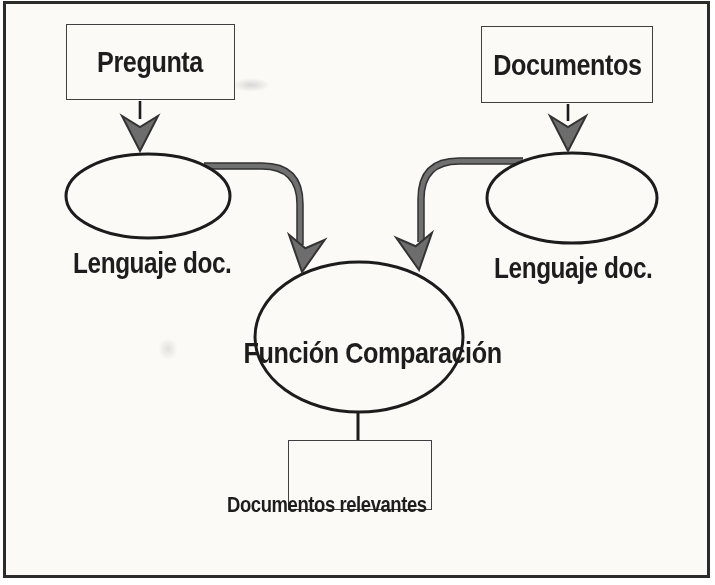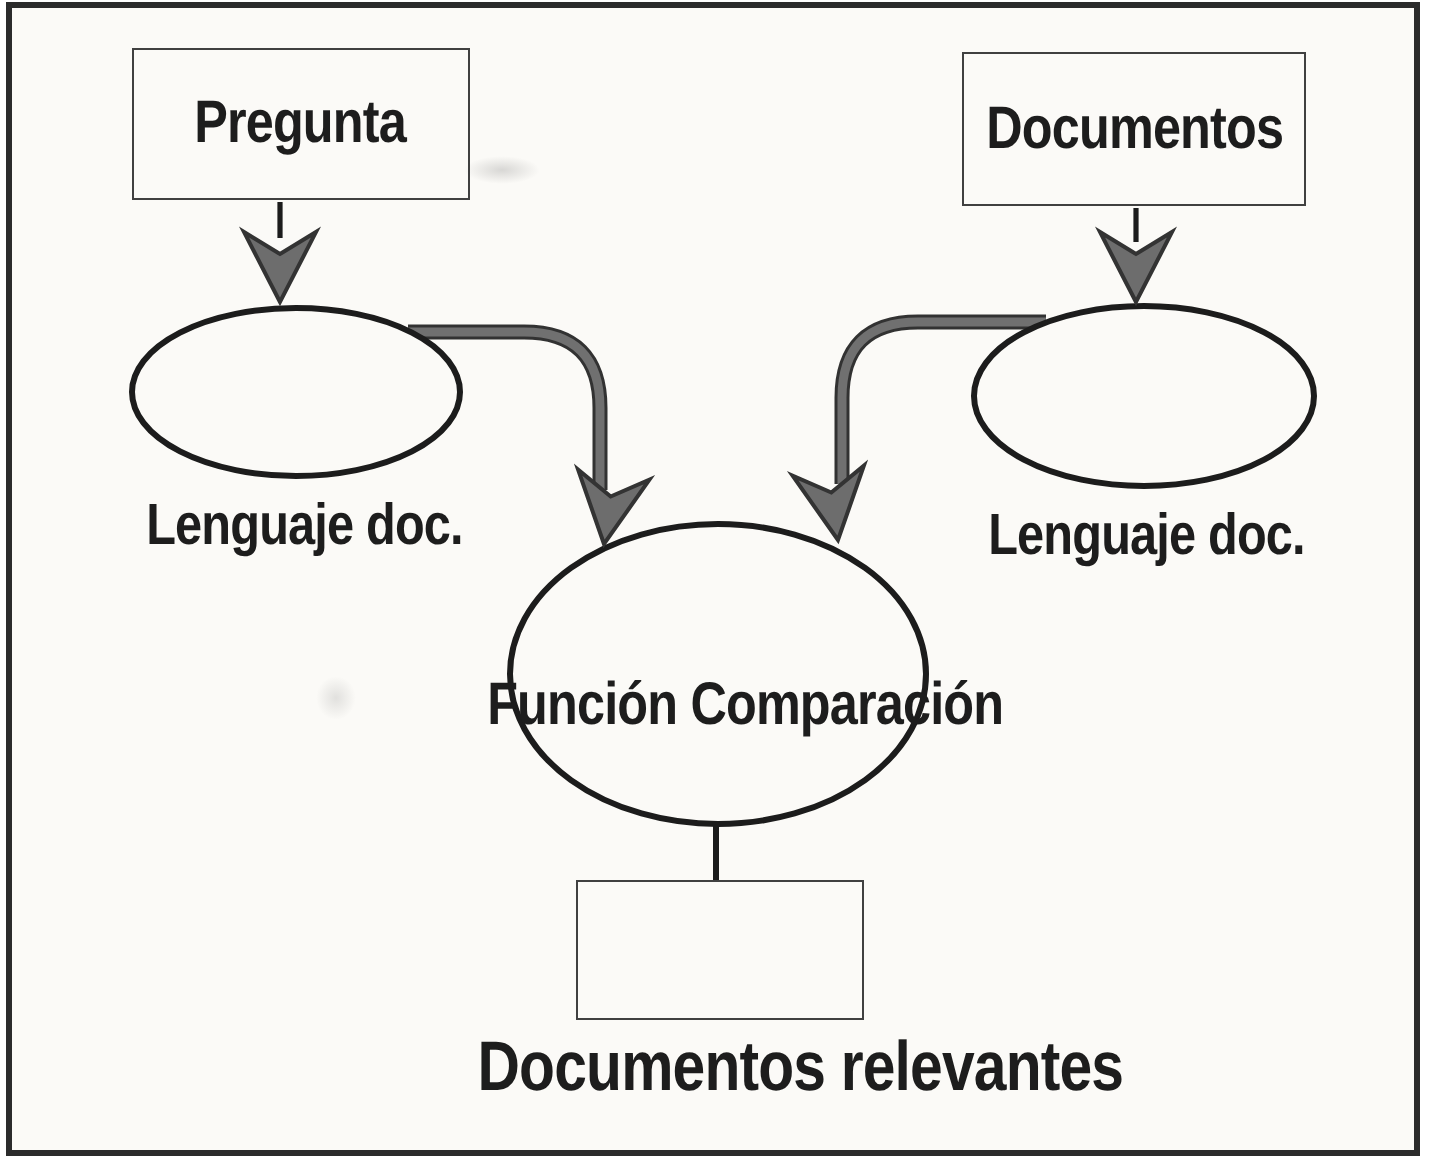--- a/index.html
+++ b/index.html
@@ -25,21 +25,21 @@
     display:inline-block;transform:scaleX(0.84);transform-origin:center;
     letter-spacing:-0.5px;
   }
   .box-lbl{font-size:30px;}
   .float-lbl{
     position:absolute;text-align:left;color:#1d1d1d;font-weight:bold;
   }
   .label-left{left:58px;top:247px;width:180px;font-size:29px;}
   .label-right{left:479px;top:252px;width:180px;font-size:29px;}
   .label-center{left:219px;top:319px;width:280px;font-size:30px;margin-top:17px;}
-  .label-bottom{left:208px;top:514px;width:300px;font-size:35px;}
+  .label-bottom{left:208px;top:492px;width:300px;font-size:22px;}
   .smudge{position:absolute;border-radius:50%;pointer-events:none;}
   .smudge-a{left:232px;top:78px;width:38px;height:14px;
     background:radial-gradient(ellipse at center,rgba(90,90,90,.22),rgba(90,90,90,0) 70%);}
   .smudge-b{left:158px;top:338px;width:20px;height:22px;
     background:radial-gradient(ellipse at center,rgba(90,90,90,.16),rgba(90,90,90,0) 70%);}
 </style>
 </head>
 <body>
 
 <div class="page">

